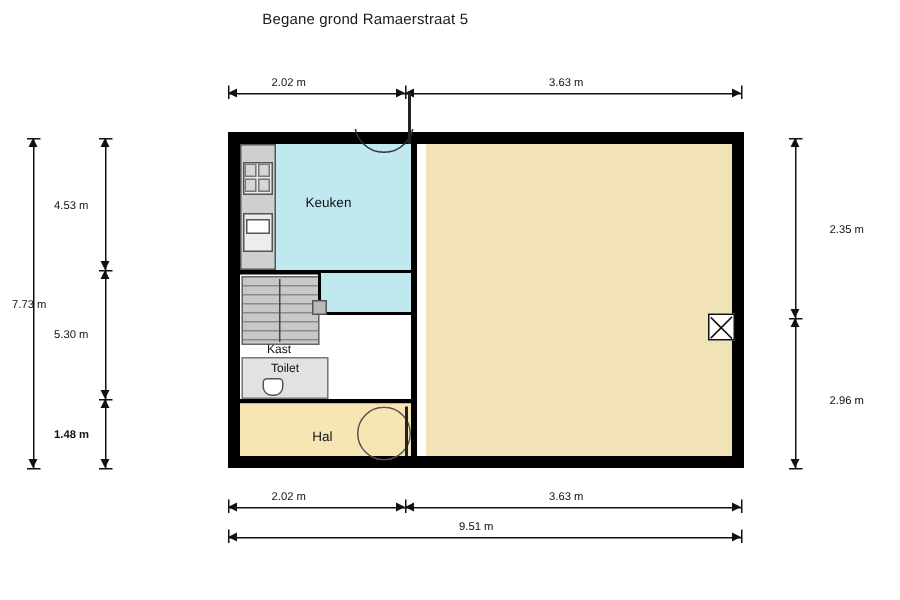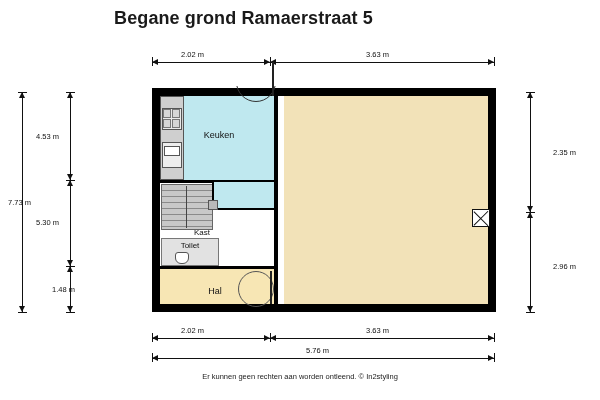--- a/index.html
+++ b/index.html
@@ -19,22 +19,22 @@
     position: relative;
     width: 600px;
     height: 400px;
   }
   .title {
     position: absolute;
     top: 8px;
     left: 0;
     width: 487px;
     text-align: center;
-    font-size: 18px;
-    font-weight: bold;
+    font-size: 10px;
+    font-weight: normal;
     letter-spacing: 0.1px;
   }
   .footer {
     position: absolute;
     left: 0;
     top: 372px;
     width: 600px;
     text-align: center;
     font-size: 7.5px;
     line-height: 10px;
@@ -194,21 +194,21 @@
   <div class="dim-line-v" style="left:70px; top:180px; height:86px;"></div>
   <div class="arrow arr-up" style="left:66.8px; top:180px;"></div>
   <div class="arrow arr-down" style="left:66.8px; top:260px;"></div>
   <div class="tick-h" style="left:66px; top:266px;"></div>
   <div class="dim-label" style="left:36px; top:218px;">5.30 m</div>
 
   <div class="dim-line-v" style="left:70px; top:266px; height:46px;"></div>
   <div class="arrow arr-up" style="left:66.8px; top:266px;"></div>
   <div class="arrow arr-down" style="left:66.8px; top:306px;"></div>
   <div class="tick-h" style="left:66px; top:312px;"></div>
-  <div class="dim-label" style="left:52px; top:285px;">1.48 m</div>
+  <div class="dim-label" style="left:36px; top:285px;font-weight:bold;">1.48 m</div>
 
   <div class="dim-line-v" style="left:530px; top:92px; height:120px;"></div>
   <div class="arrow arr-up" style="left:526.8px; top:92px;"></div>
   <div class="arrow arr-down" style="left:526.8px; top:206px;"></div>
   <div class="tick-h" style="left:526px; top:92px;"></div>
   <div class="tick-h" style="left:526px; top:212px;"></div>
   <div class="dim-label" style="left:553px; top:148px;">2.35 m</div>
 
   <div class="dim-line-v" style="left:530px; top:212px; height:100px;"></div>
   <div class="arrow arr-up" style="left:526.8px; top:212px;"></div>
@@ -255,21 +255,21 @@
     <div class="stair-step" style="left:162px; top:214px; width:50px;"></div>
     <div class="stair-step" style="left:162px; top:220px; width:50px;"></div>
     <div class="stair-step" style="left:162px; top:226px; width:50px;"></div>
     <div class="abs" style="left:186px; top:186px; width:1px; height:42px; background:#444;"></div>
 
     <div class="abs fill-kitchen" style="left:214px; top:182px; width:60px; height:28px;"></div>
     <div class="thin-wall" style="left:214px; top:208px; width:60px; height:2px;"></div>
     <div class="thin-wall" style="left:212px; top:182px; width:2px; height:28px;"></div>
     <div class="fixture" style="left:208px; top:200px; width:10px; height:10px; background:#b9b9b9;"></div>
 
-    <div class="room-label small" style="left:160px; top:228px; width:52px;padding-left:16px;">Kast</div>
+    <div class="room-label small" style="left:160px; top:228px; width:52px;">Kast</div>
 
     <div class="abs fill-gray" style="left:161px; top:238px; width:58px; height:28px; border:1px solid #777; box-sizing:border-box;"></div>
     <div class="room-label small" style="left:161px; top:241px; width:58px;">Toilet</div>
     <div class="fixture" style="left:175px; top:252px; width:14px; height:12px; background:#ffffff; border-radius:3px 3px 6px 6px;"></div>
 
     <div class="thin-wall" style="left:160px; top:266px; width:118px; height:3px;"></div>
 
     <div class="room fill-hal" style="left:160px; top:269px; width:114px; height:35px;"></div>
     <div class="room-label" style="left:190px; top:286px; width:50px;">Hal</div>
 
@@ -290,19 +290,18 @@
   <div class="arrow arr-left" style="left:270px; top:334.5px;"></div>
   <div class="arrow arr-right" style="left:488px; top:334.5px;"></div>
   <div class="tick-v" style="left:494px; top:333px;"></div>
   <div class="dim-label" style="left:366px; top:326px;">3.63 m</div>
 
   <div class="dim-line-h" style="left:152px; top:358px; width:342px;"></div>
   <div class="arrow arr-left" style="left:152px; top:354.5px;"></div>
   <div class="arrow arr-right" style="left:488px; top:354.5px;"></div>
   <div class="tick-v" style="left:152px; top:353px;"></div>
   <div class="tick-v" style="left:494px; top:353px;"></div>
-  <div class="dim-label" style="left:306px; top:346px;">5.76 m</div>
+  <div class="dim-label" style="left:306px; top:346px;">9.51 m</div>
 
   <div class="footer">
-    <div>Er kunnen geen rechten aan worden ontleend. © In2styling</div>
   </div>
 
 </div>
 
 </body></html>

